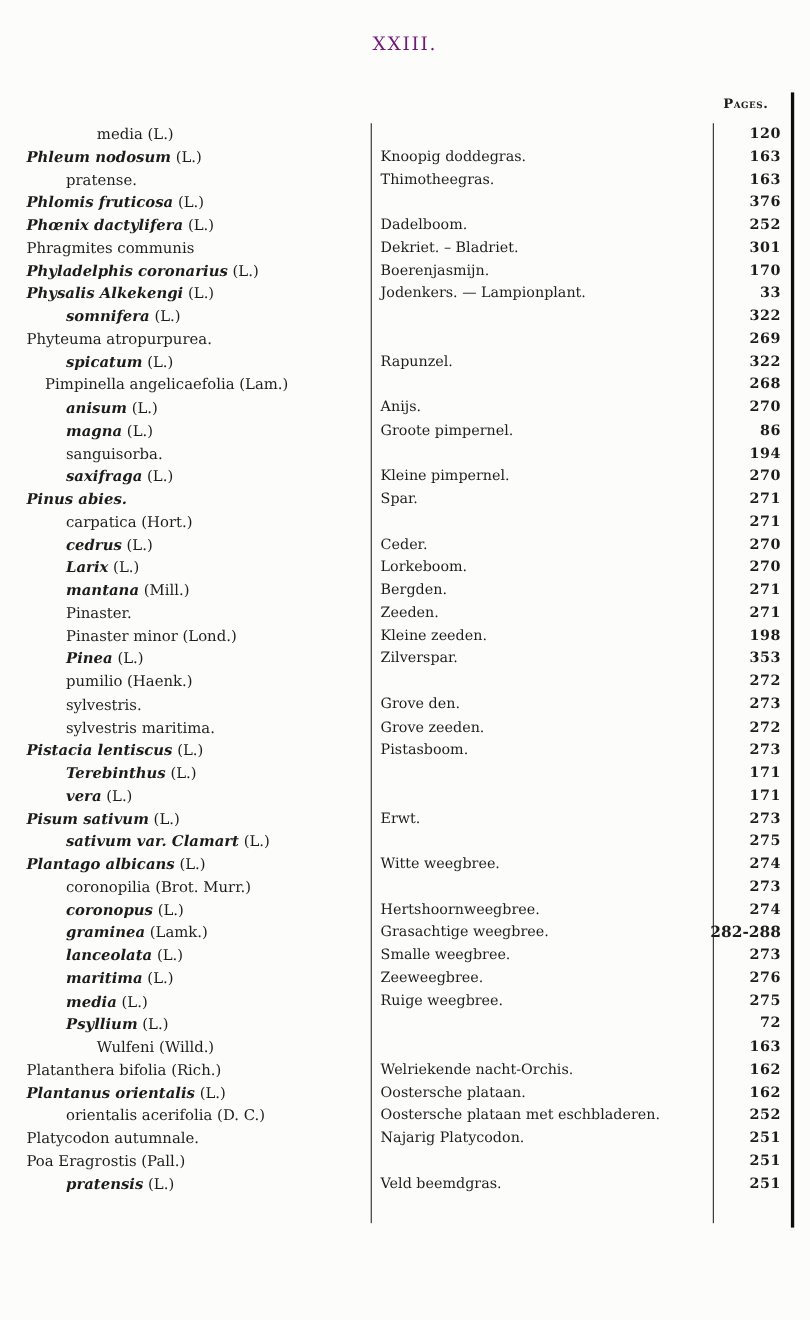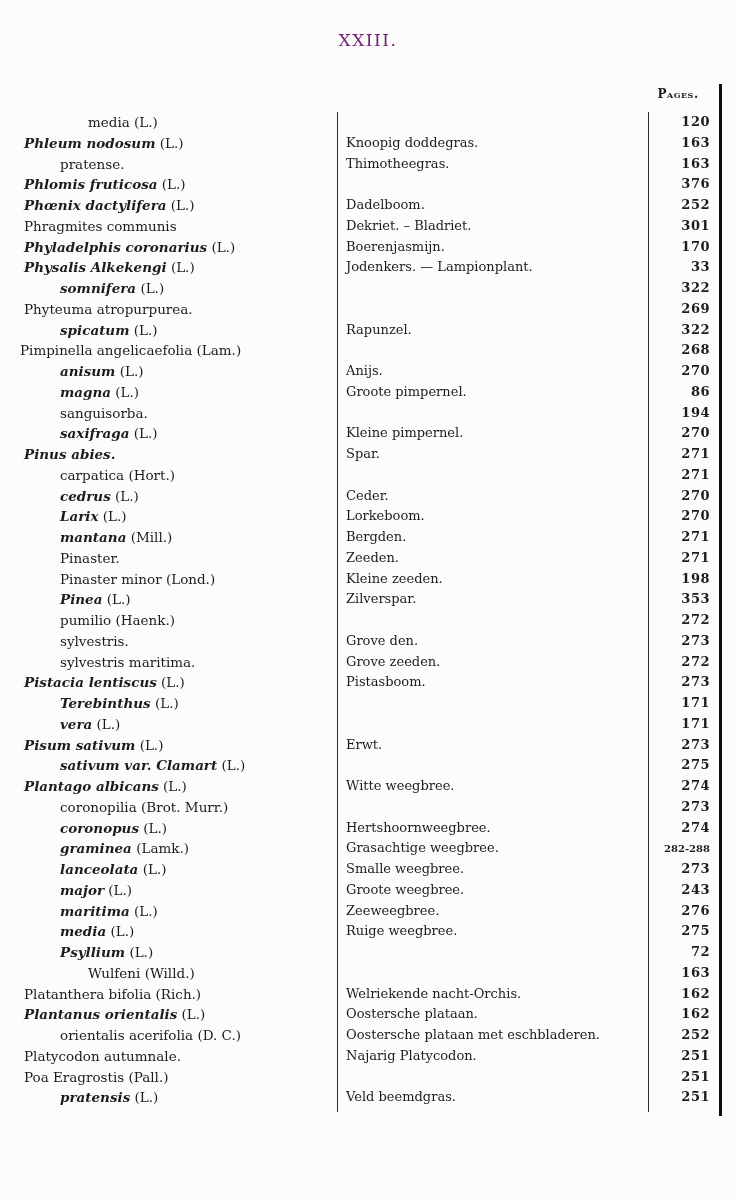--- a/index.html
+++ b/index.html
@@ -60,21 +60,21 @@
     white-space: nowrap;
   }
   .latin { font-size: 13.5px; }
   .dutch { left: 346px; font-size: 13px; }
   .pagenum {
     right: 26px;
     font-size: 13px;
     font-weight: bold;
     letter-spacing: 0.5px;
   }
-  .pagenum.small { font-size: 10px; line-height: 21.5px; letter-spacing: 0; }
+  .pagenum.small { font-size: 14px; line-height: 21.5px; letter-spacing: 0; }
   .b { font-weight: bold; font-style: italic; }
 </style>
 </head>
 <body>
 
 <div class="header">XXIII.</div>
 
 <div class="pages-label">Pages.</div>
 
 <div class="rule rule-1"></div>
@@ -131,21 +131,21 @@
       <div class="cell latin" style="left: 24px;">Phyteuma atropurpurea.</div>
       <div class="cell dutch"></div>
       <div class="cell pagenum">269</div>
     </div>
     <div class="row">
       <div class="cell latin" style="left: 60px;"><span class="b">spicatum</span> (L.)</div>
       <div class="cell dutch">Rapunzel.</div>
       <div class="cell pagenum">322</div>
     </div>
     <div class="row">
-      <div class="cell latin" style="left: 20px;">Pimpinella angelicaefolia (Lam.)</div>
+      <div class="cell latin" style="left: 41px;">Pimpinella angelicaefolia (Lam.)</div>
       <div class="cell dutch"></div>
       <div class="cell pagenum">268</div>
     </div>
     <div class="row">
       <div class="cell latin" style="left: 60px;"><span class="b">anisum</span> (L.)</div>
       <div class="cell dutch">Anijs.</div>
       <div class="cell pagenum">270</div>
     </div>
     <div class="row">
       <div class="cell latin" style="left: 60px;"><span class="b">magna</span> (L.)</div>
@@ -261,25 +261,20 @@
       <div class="cell latin" style="left: 60px;"><span class="b">graminea</span> (Lamk.)</div>
       <div class="cell dutch">Grasachtige weegbree.</div>
       <div class="cell pagenum small">282-288</div>
     </div>
     <div class="row">
       <div class="cell latin" style="left: 60px;"><span class="b">lanceolata</span> (L.)</div>
       <div class="cell dutch">Smalle weegbree.</div>
       <div class="cell pagenum">273</div>
     </div>
     <div class="row">
-      <div class="cell latin" style="left: 60px;"><span class="b">major</span> (L.)</div>
-      <div class="cell dutch">Groote weegbree.</div>
-      <div class="cell pagenum">243</div>
-    </div>
-    <div class="row">
       <div class="cell latin" style="left: 60px;"><span class="b">maritima</span> (L.)</div>
       <div class="cell dutch">Zeeweegbree.</div>
       <div class="cell pagenum">276</div>
     </div>
     <div class="row">
       <div class="cell latin" style="left: 60px;"><span class="b">media</span> (L.)</div>
       <div class="cell dutch">Ruige weegbree.</div>
       <div class="cell pagenum">275</div>
     </div>
     <div class="row">

